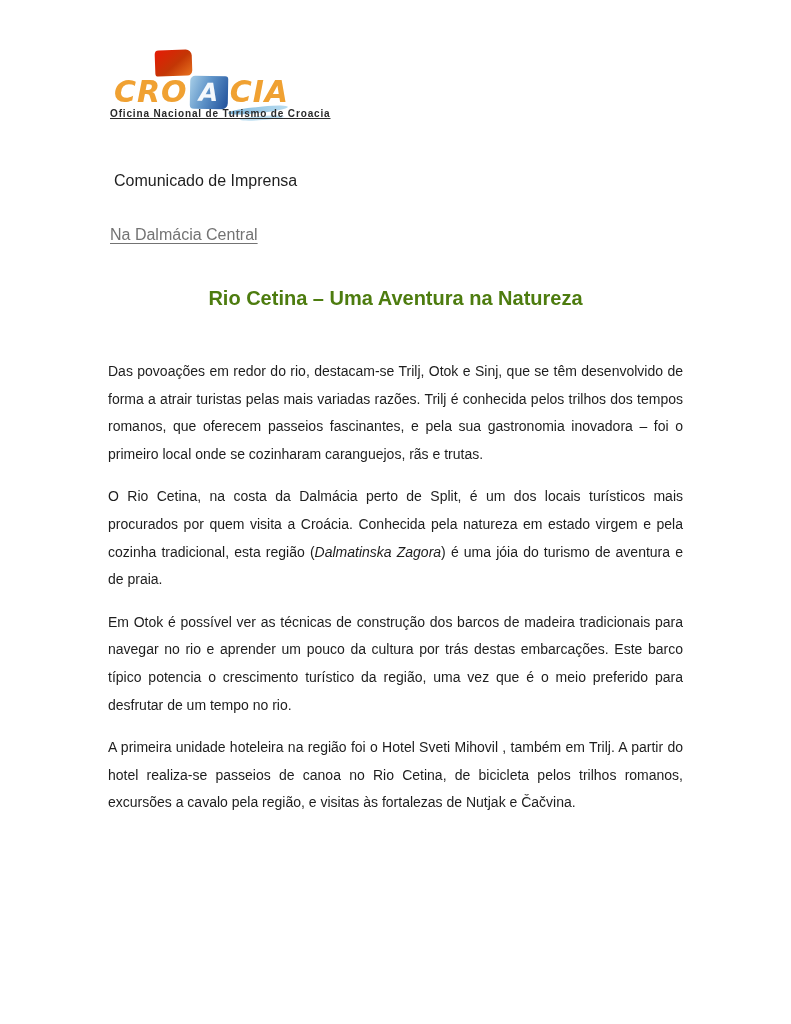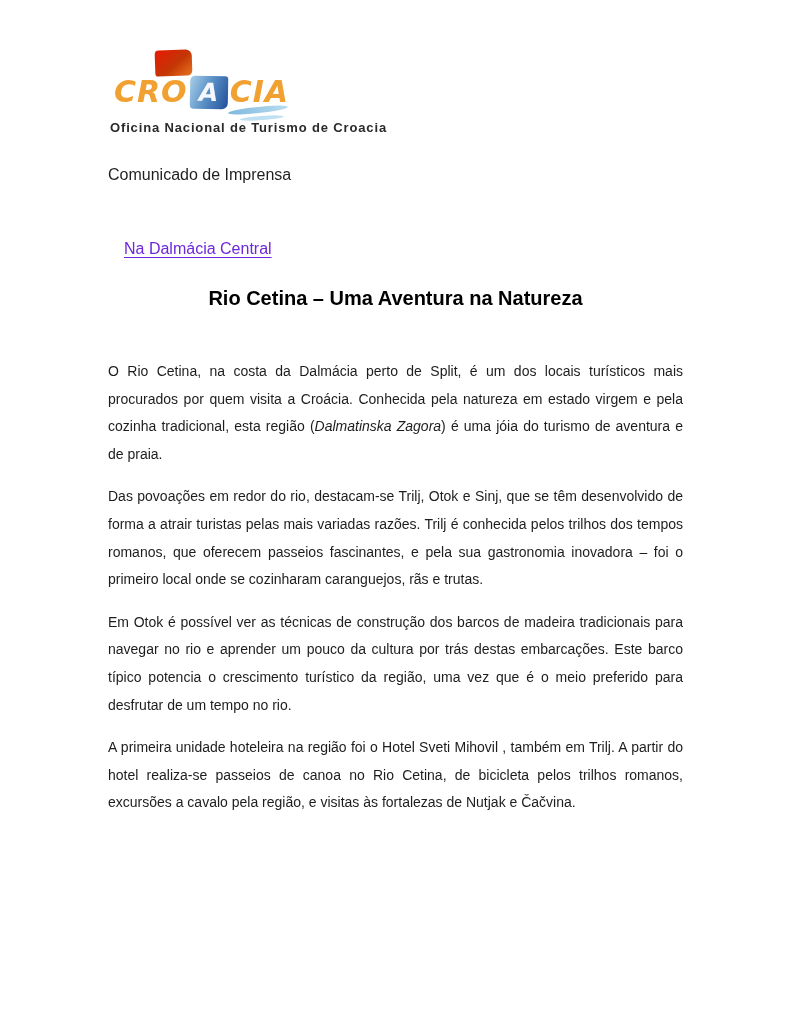--- a/index.html
+++ b/index.html
@@ -74,58 +74,59 @@
     top: 68px;
     width: 44px;
     height: 4px;
     background: #bfe0f2;
     border-radius: 50% / 60%;
     transform: rotate(-4deg);
   }
   .logo-tagline {
     position: absolute;
     left: -2px;
-    top: 72px;
-    font-size: 13px;
+    top: 60px;
+    font-size: 10px;
     font-weight: bold;
     letter-spacing: 0.85px;
     color: #2a2a2a;
     white-space: nowrap;
+    text-decoration: underline;
   }
 
   
   .kicker {
     position: absolute;
     left: 108px;
     top: 166px;
     font-size: 16px;
     font-weight: normal;
     color: #1f1f1f;
-    margin: 0;
+    margin: 6px;
   }
   .subheading {
     position: absolute;
     left: 108px;
     top: 224px;
     font-size: 16px;
     font-weight: normal;
-    color: #6d28d9;
+    color: #737373;
     text-decoration: underline;
     text-underline-offset: 3px;
-    margin: 16px;
+    margin: 2px;
   }
   .doc-title {
     position: absolute;
     left: 0;
     top: 287px;
     width: 100%;
     text-align: center;
     font-size: 20px;
     font-weight: bold;
-    color: #000000;
+    color: #4d7c0f;
     margin: 0;
   }
 
   
   .body-text {
     position: absolute;
     left: 108px;
     top: 358px;
     width: 575px;
     font-size: 14px;
@@ -159,19 +160,19 @@
     <div class="logo-tagline">Oficina Nacional de Turismo de Croacia</div>
   </div>
 
   <h3 class="kicker">Comunicado de Imprensa</h3>
 
   <h3 class="subheading">Na Dalmácia Central</h3>
 
   <h1 class="doc-title">Rio Cetina – Uma Aventura na Natureza</h1>
 
   <div class="body-text">
+    <p><span>Das povoações em redor do rio, destacam-se Trilj, Otok e Sinj, que se têm desenvolvido de forma a atrair turistas pelas mais variadas razões. Trilj é conhecida pelos trilhos dos tempos romanos, que oferecem passeios fascinantes, e pela sua gastronomia inovadora – foi o primeiro local onde se cozinharam caranguejos, rãs e trutas.</span></p>
     <p><span>O Rio Cetina, na costa da Dalmácia perto de Split, é um dos locais turísticos mais procurados por quem visita a Croácia. Conhecida pela natureza em estado virgem e pela cozinha tradicional, esta região (</span><em>Dalmatinska Zagora</em><span>) é uma jóia do turismo de aventura e de praia.</span></p>
-    <p><span>Das povoações em redor do rio, destacam-se Trilj, Otok e Sinj, que se têm desenvolvido de forma a atrair turistas pelas mais variadas razões. Trilj é conhecida pelos trilhos dos tempos romanos, que oferecem passeios fascinantes, e pela sua gastronomia inovadora – foi o primeiro local onde se cozinharam caranguejos, rãs e trutas.</span></p>
     <p><span>Em Otok é possível ver as técnicas de construção dos barcos de madeira tradicionais para navegar no rio e aprender um pouco da cultura por trás destas embarcações. Este barco típico potencia o crescimento turístico da região, uma vez que é o meio preferido para desfrutar de um tempo no rio.</span></p>
     <p><span>A primeira unidade hoteleira na região foi o Hotel Sveti Mihovil , também em Trilj. A partir do hotel realiza-se passeios de canoa no Rio Cetina, de bicicleta pelos trilhos romanos, excursões a cavalo pela região, e visitas às fortalezas de Nutjak e Čačvina.</span></p>
   </div>
 
 </div>
 
 </body></html>

